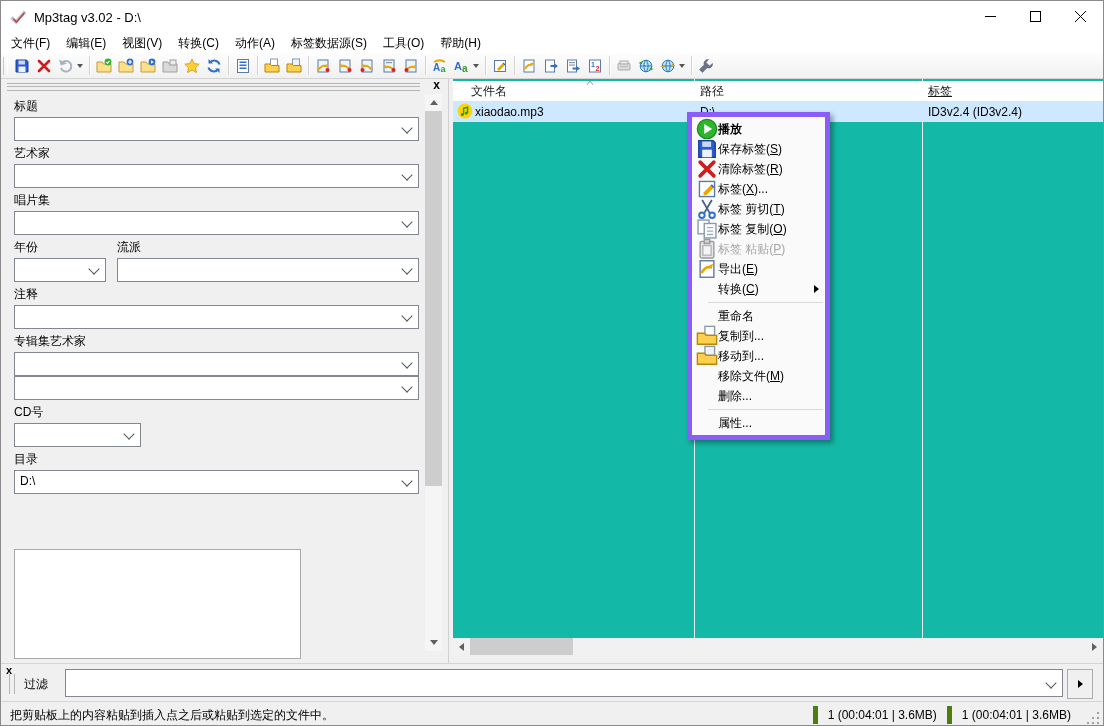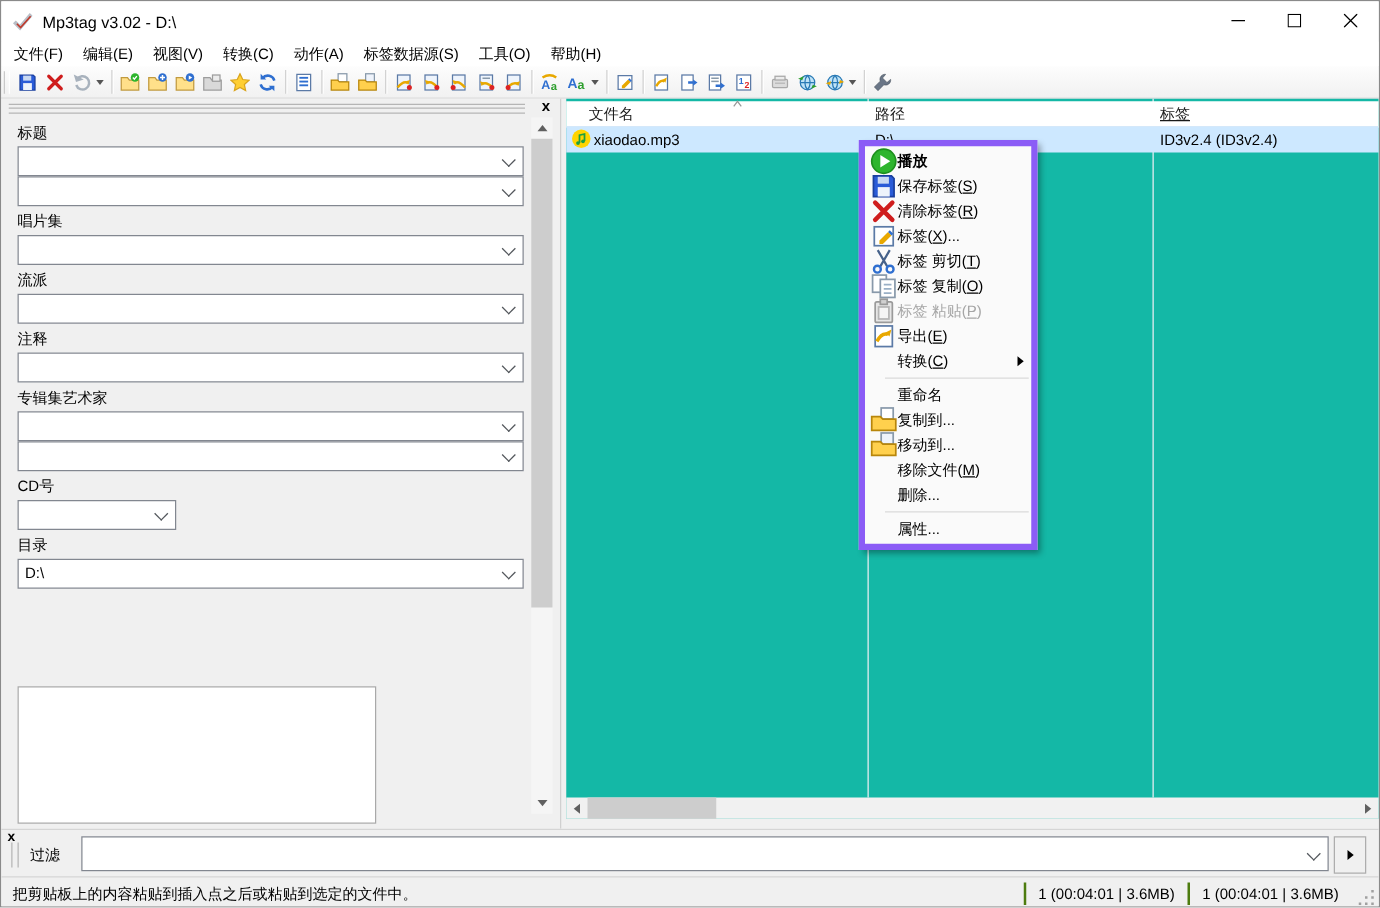--- a/index.html
+++ b/index.html
@@ -83,21 +83,21 @@
   #filter-label{position:absolute;left:23px;top:12px;}
   #filter-input-wrap{position:absolute;left:64px;top:5px;right:40px;height:26px;border:1px solid #828790;background:#fff;}
   #filter-input{position:absolute;left:0;top:0;width:100%;height:100%;border:none;outline:none;padding:0 24px 0 6px;font:inherit;background:transparent;box-sizing:border-box;}
   #filter-input-wrap .chev{top:9px;}
   #filter-go{position:absolute;right:10px;top:5px;width:24px;height:28px;background:#f0f0f0;border:1px solid #adadad;display:flex;align-items:center;justify-content:center;}
   #filter-go .tri-right{border-left-color:#000;}
 
   
   #statusbar{position:absolute;left:0;top:700px;width:100%;height:26px;background:#f0f0f0;border-top:1px solid #d5d5d5;display:flex;align-items:center;}
   #status-hint{margin-left:9px;flex:1;white-space:nowrap;overflow:hidden;}
-  .status-pane{padding:0 10px;border-left:2px solid #4d7c0f;height:18px;line-height:18px;white-space:nowrap;}
+  .status-pane{padding:0 10px;border-left:5px solid #4d7c0f;height:18px;line-height:18px;white-space:nowrap;}
   #resize-grip{width:16px;height:16px;margin:6px 2px 0 4px;}
 </style>
 </head>
 <body>
 
 <div id="window">
 
   <div id="titlebar">
     <span class="ic logo">
       <svg viewBox="0 0 16 16">
@@ -413,33 +413,41 @@
 
       <div id="fields">
         <div>
           <div class="field-label">标题</div>
           <div class="combo">
             <span class="val"></span>
             <span class="chev"></span>
           </div>
         </div>
         <div>
+          <div class="field-label">艺术家</div>
           <div class="combo">
             <span class="val"></span>
             <span class="chev"></span>
           </div>
         </div>
         <div>
           <div class="field-label">唱片集</div>
           <div class="combo">
             <span class="val"></span>
             <span class="chev"></span>
           </div>
         </div>
         <div class="field-row">
+          <div class="w-sm">
+            <div class="field-label">年份</div>
+            <div class="combo">
+              <span class="val"></span>
+              <span class="chev"></span>
+            </div>
+          </div>
           <div class="grow">
             <div class="field-label">流派</div>
             <div class="combo">
               <span class="val"></span>
               <span class="chev"></span>
             </div>
           </div>
         </div>
         <div>
           <div class="field-label">注释</div>

